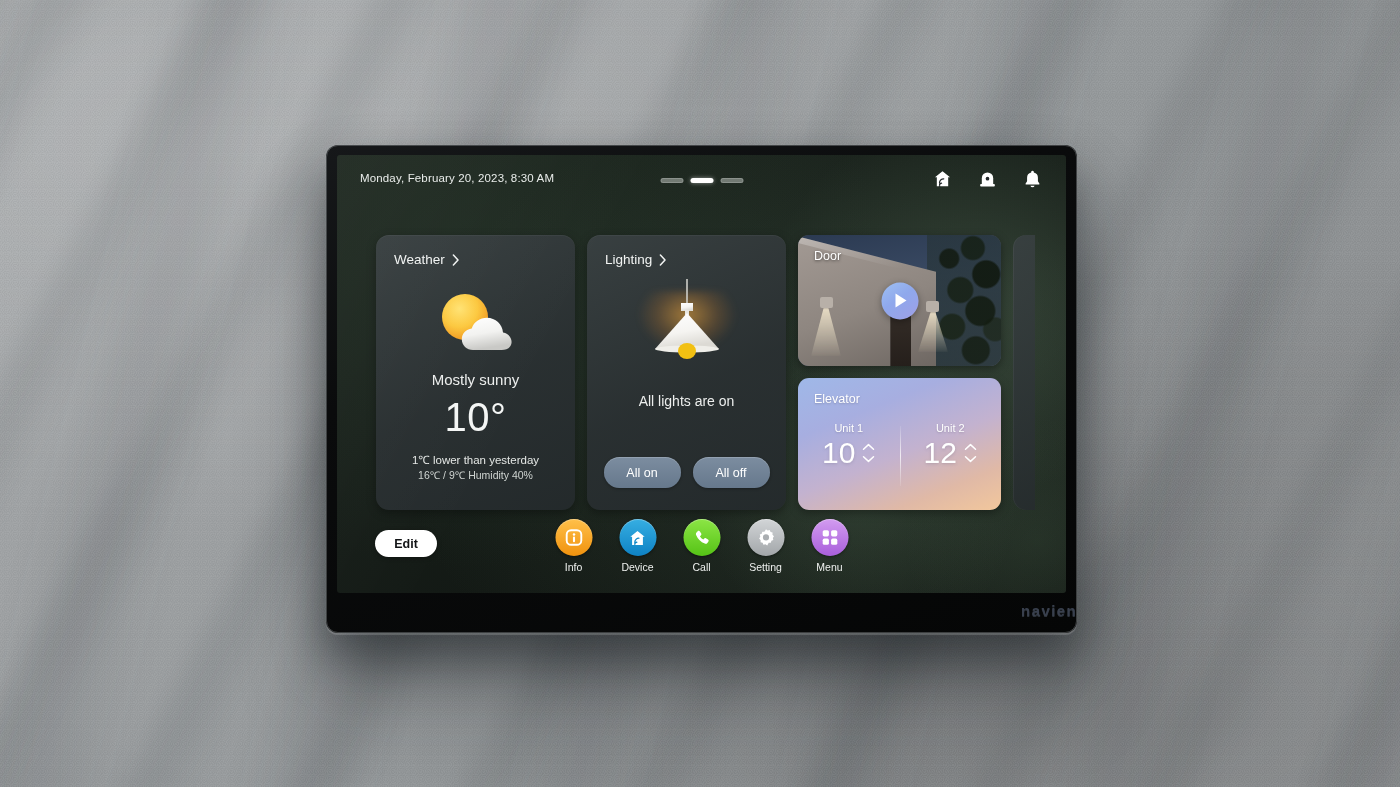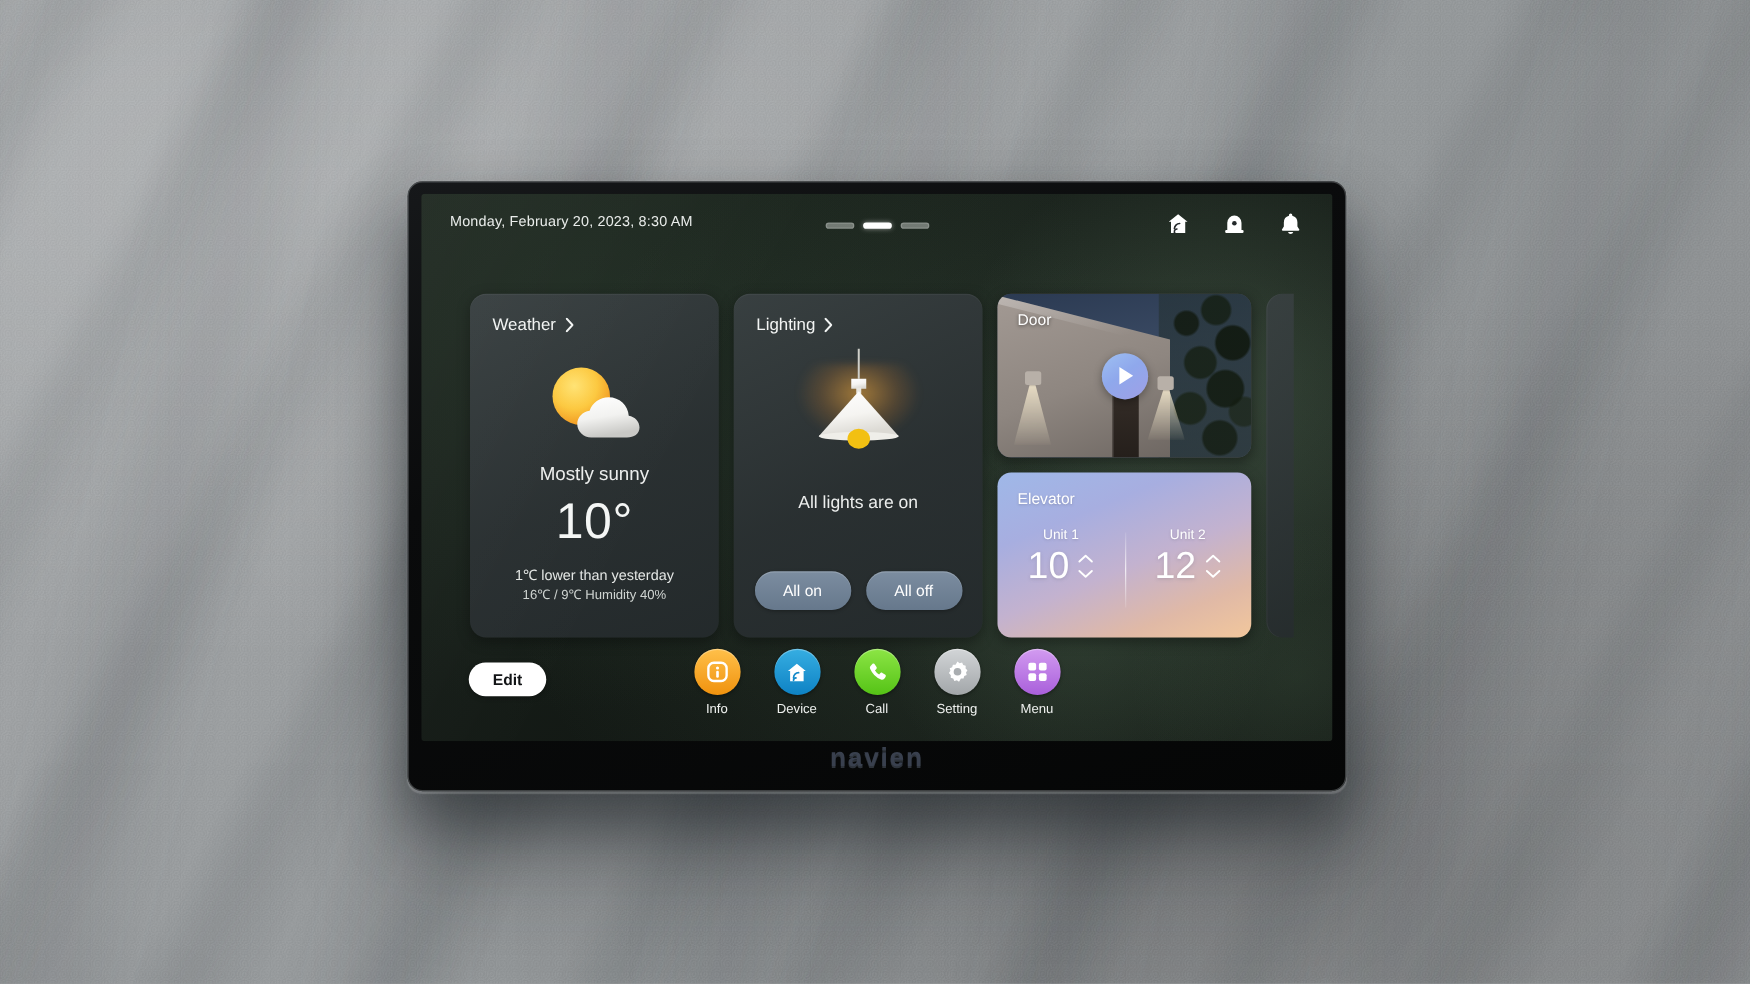--- a/index.html
+++ b/index.html
@@ -72,22 +72,22 @@
     padding:10px 11px 0 11px;
     overflow:hidden;
   }
   #device-edge {
     position:absolute; inset:0; border-radius:12px;
     border:1px solid rgba(190,196,200,0.30);
     pointer-events:none;
   }
   #brand {
     position:absolute; left:0; right:0; bottom:14px;
-    text-align:center;
-    font-size:21px; letter-spacing:1.4px; font-weight:600;
+    text-align:right;
+    font-size:15px; letter-spacing:1.4px; font-weight:600;
     color:#39404e;
     text-shadow:0 1px 0 rgba(140,155,180,0.30);
   }
 
   
   #screen {
     position:relative;
     width:729px; height:438px;
     border-radius:3px;
     overflow:hidden;

